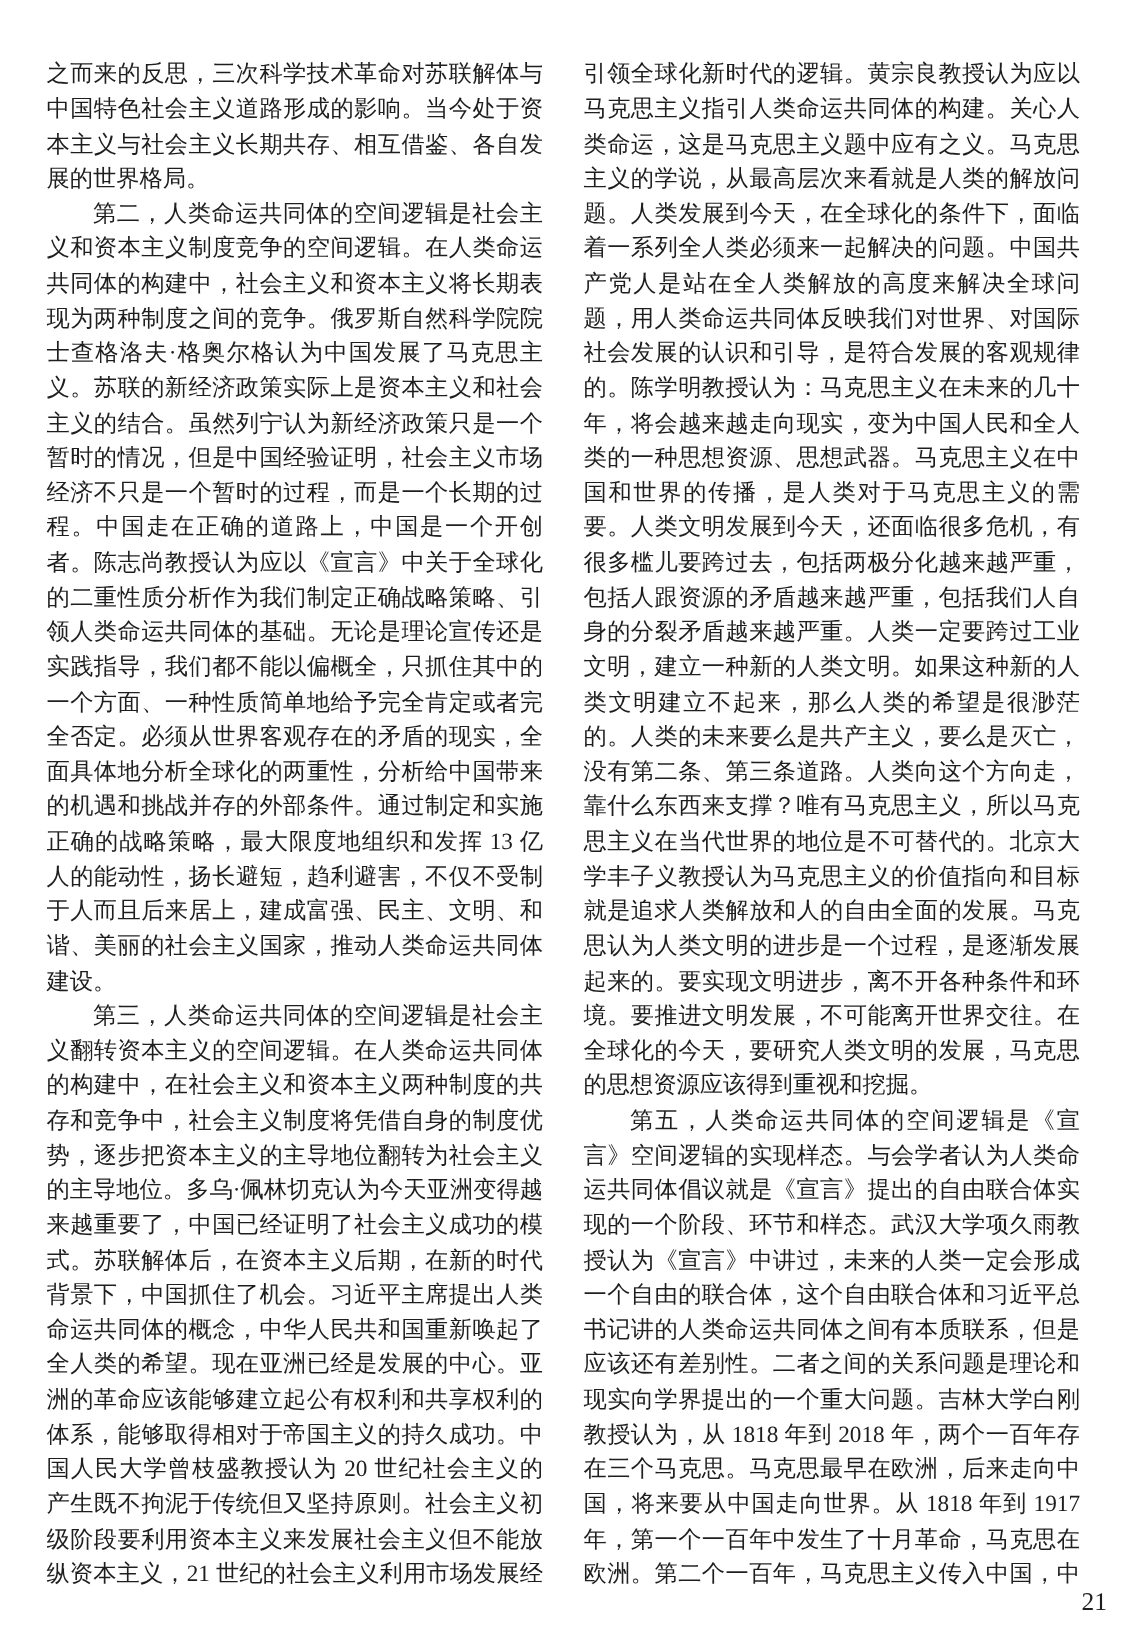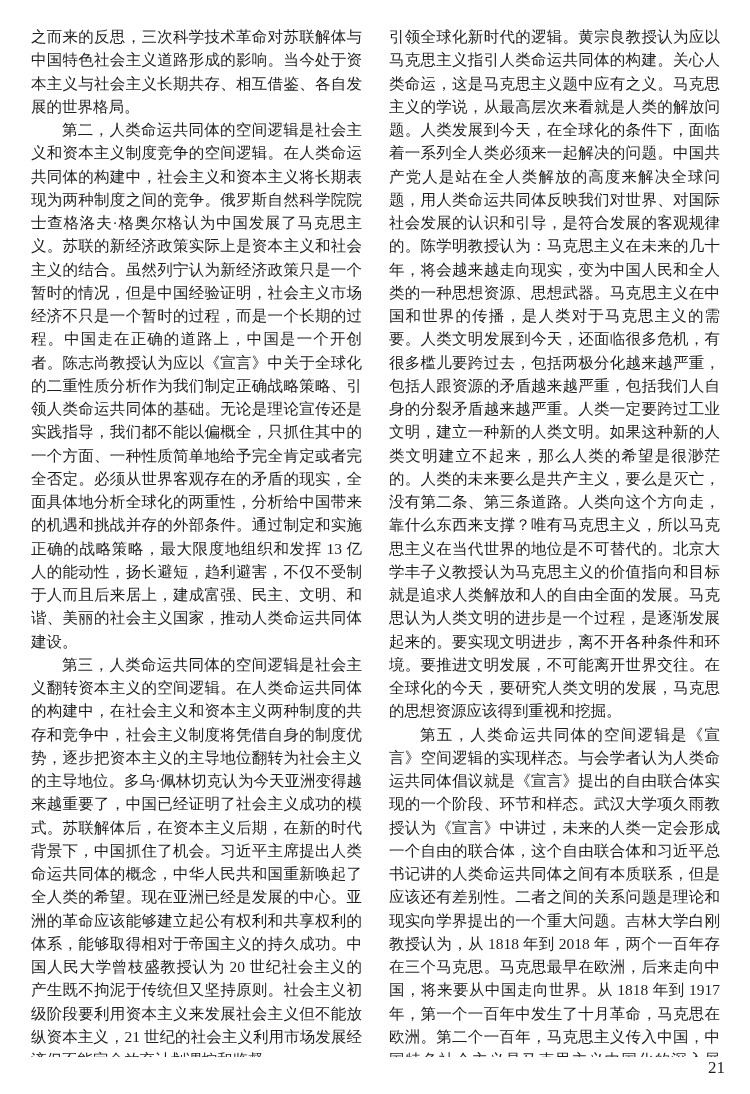--- a/index.html
+++ b/index.html
@@ -22,41 +22,42 @@
       width: 689px;
       height: 1032px;
       display: flex;
       gap: 27px;
       overflow: hidden;
     }
     .text-col {
       width: 331px;
       flex: 0 0 331px;
       overflow: hidden;
+      margin-top: 13px;
     }
     .text-col p {
       margin: 0;
       font-size: 15.5px;
       line-height: 23.25px;
       text-align: justify;
       text-justify: inter-ideograph;
       letter-spacing: 0;
       word-break: break-all;
     }
     .text-col p.indent {
       text-indent: 2em;
     }
     .page-number {
       position: absolute;
       top: 1058px;
       left: 708px;
       width: 30px;
       font-size: 17px;
       line-height: 20px;
-      text-align: left;
+      text-align: right;
       color: #1e1e1e;
     }
   </style>
 </head>
 <body>
 
 <div class="page-body">
   <div class="text-col">
     <p>之而来的反思，三次科学技术革命对苏联解体与中国特色社会主义道路形成的影响。当今处于资本主义与社会主义长期共存、相互借鉴、各自发展的世界格局。</p>
     <p class="indent">第二，人类命运共同体的空间逻辑是社会主义和资本主义制度竞争的空间逻辑。在人类命运共同体的构建中，社会主义和资本主义将长期表现为两种制度之间的竞争。俄罗斯自然科学院院士查格洛夫·格奥尔格认为中国发展了马克思主义。苏联的新经济政策实际上是资本主义和社会主义的结合。虽然列宁认为新经济政策只是一个暂时的情况，但是中国经验证明，社会主义市场经济不只是一个暂时的过程，而是一个长期的过程。中国走在正确的道路上，中国是一个开创者。陈志尚教授认为应以《宣言》中关于全球化的二重性质分析作为我们制定正确战略策略、引领人类命运共同体的基础。无论是理论宣传还是实践指导，我们都不能以偏概全，只抓住其中的一个方面、一种性质简单地给予完全肯定或者完全否定。必须从世界客观存在的矛盾的现实，全面具体地分析全球化的两重性，分析给中国带来的机遇和挑战并存的外部条件。通过制定和实施正确的战略策略，最大限度地组织和发挥 13 亿人的能动性，扬长避短，趋利避害，不仅不受制于人而且后来居上，建成富强、民主、文明、和谐、美丽的社会主义国家，推动人类命运共同体建设。</p>

